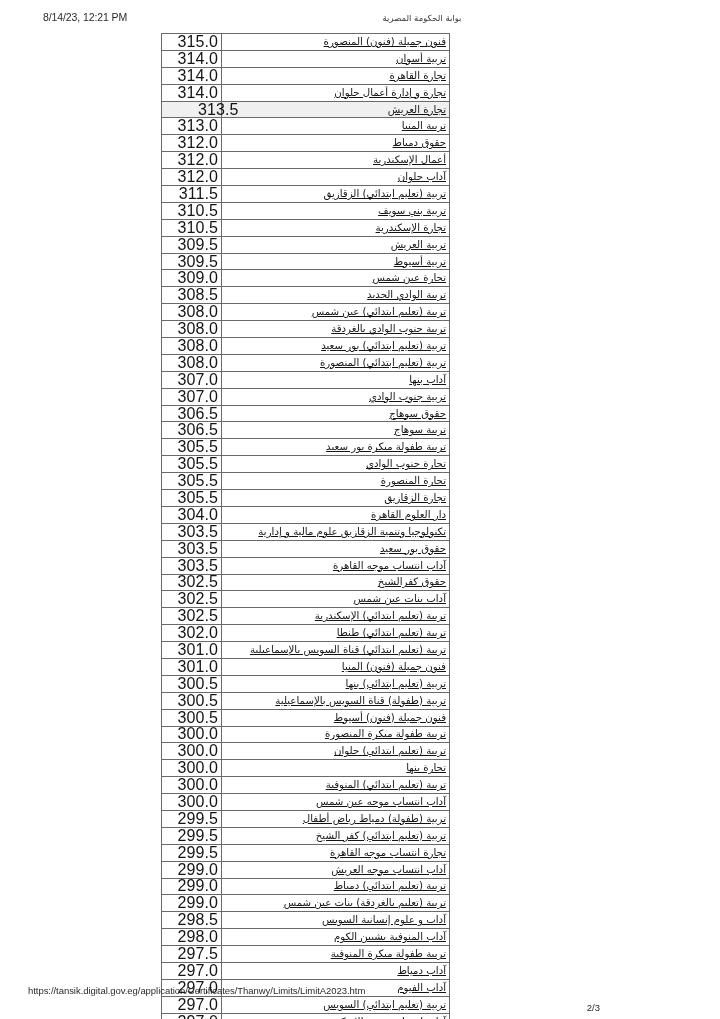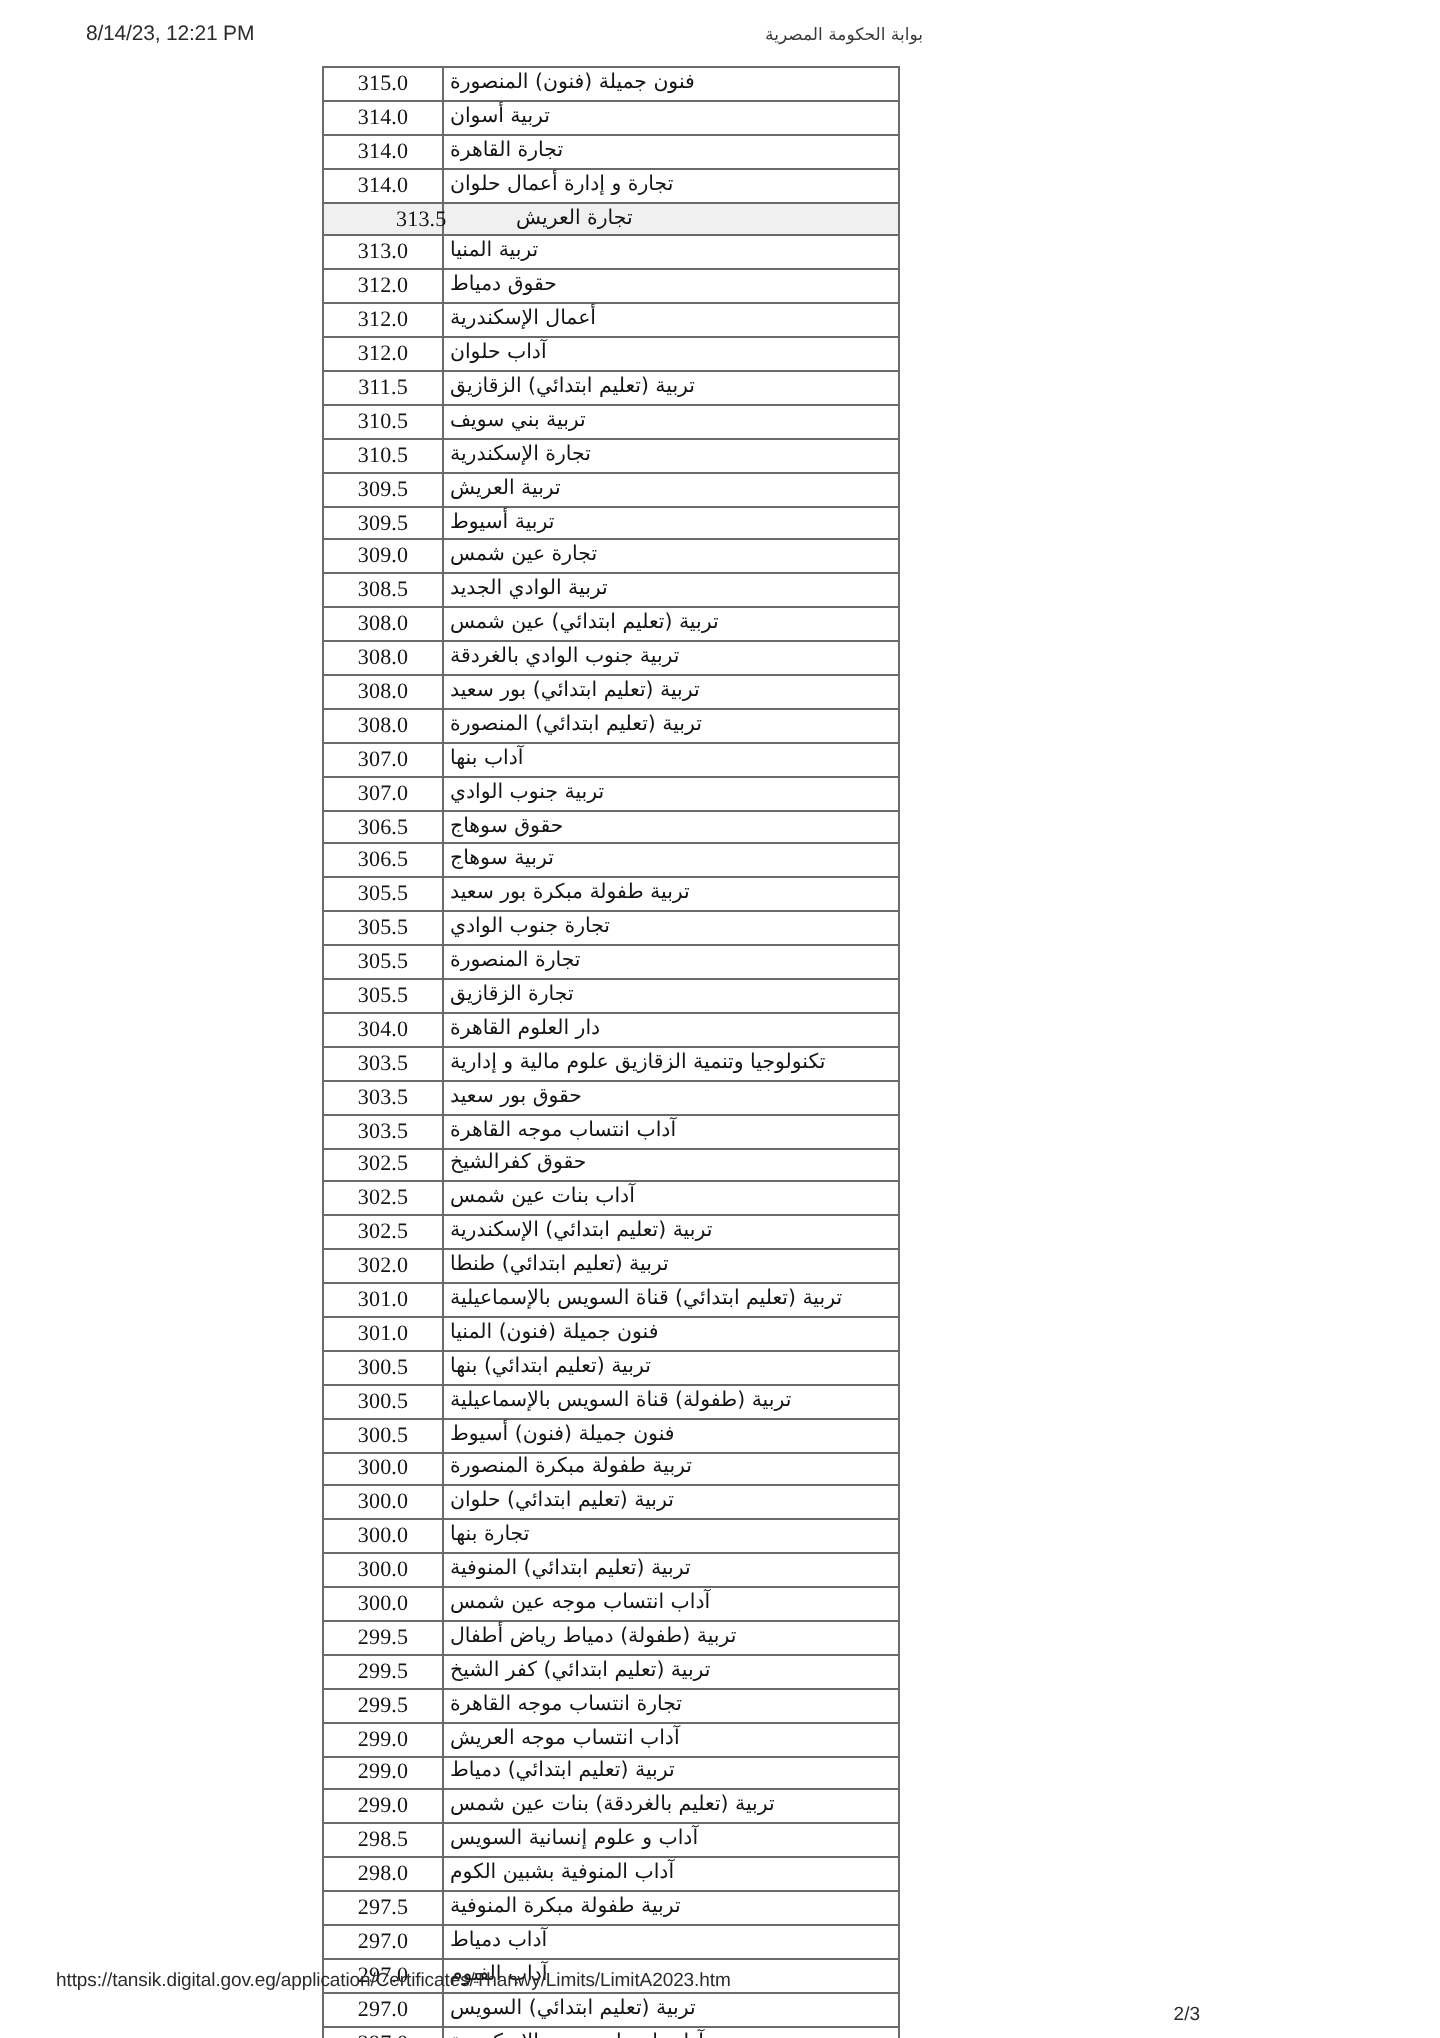--- a/index.html
+++ b/index.html
@@ -71,28 +71,29 @@
     height: 15.9px;
     padding: 0 3px;
     font-size: 10.2px;
     line-height: 14px;
     font-family: "DejaVu Sans", "Liberation Sans", sans-serif;
     color: #141414;
     overflow: visible;
     white-space: nowrap;
   }
   table.limits td.name {
-    text-align: left;
+    text-align: right;
     direction: rtl;
+    text-decoration: underline;
   }
   table.limits td.score {
-    text-align: center;
+    text-align: right;
     direction: ltr;
-    font-family: Liberation Serif, serif;
-    font-size: 11px;
+    font-family: Liberation Sans, sans-serif;
+    font-size: 16px;
     letter-spacing: 0.1px;
   }
   table.limits tr.tinted td { background: #f0f0f0; padding-left: 36px; }
 
   
   .print-footer {
     position: absolute;
     bottom: 18px;
     left: 0;
     width: 628px;

